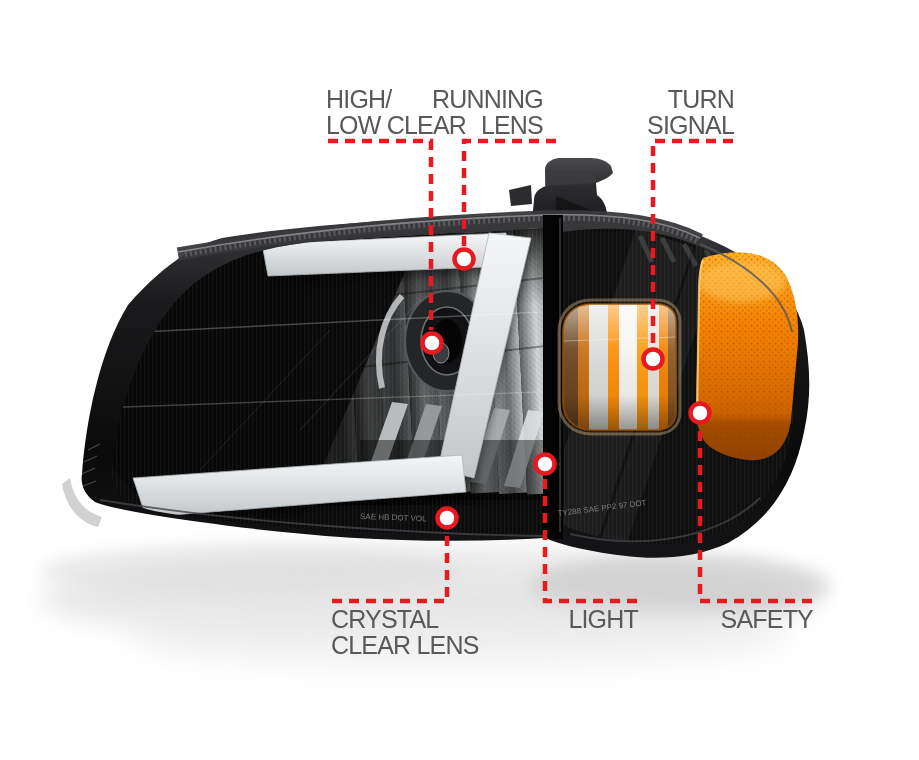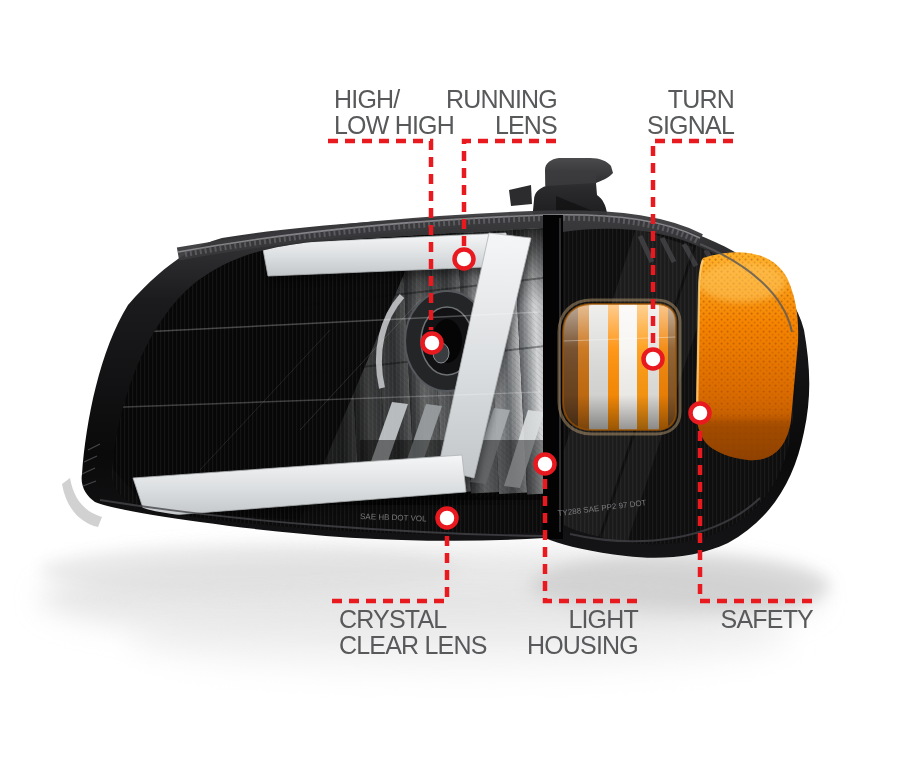--- a/index.html
+++ b/index.html
@@ -1,21 +1,21 @@
 <!DOCTYPE html>
 <html style="--line-color: #e8191f; --text-color: #58595b;"><head>
 <meta charset="utf-8">
 <style>
   html,body{margin:0;padding:0;background:#fff;}
   #stage{position:relative;width:919px;height:760px;background:#fff;overflow:hidden;
          font-family:"Liberation Sans", sans-serif;}
   #artwork{position:absolute;left:0;top:0;}
   .callout-label{position:absolute;color:var(--text-color,#58595b);
       font-size:25px;line-height:26px;letter-spacing:-0.8px;white-space:nowrap;
-      font-weight:400;margin-left:8px;}
+      font-weight:400;}
   .align-left{text-align:left;}
   .align-right{text-align:right;}
   .lead{fill:none;stroke:var(--line-color,#e8191f);stroke-width:4.5;
         stroke-dasharray:10 7;}
   .dot{fill:#ffffff;stroke:var(--line-color,#e8191f);stroke-width:4.5;}
 </style>
 </head>
 <body>
 
 <div id="stage">
@@ -276,34 +276,33 @@
     <circle class="dot" cx="464" cy="259" r="9.5"></circle>
     <circle class="dot" cx="653" cy="359" r="9.5"></circle>
     <circle class="dot" cx="447" cy="518" r="9.5"></circle>
     <circle class="dot" cx="545" cy="464" r="9.5"></circle>
     <circle class="dot" cx="700" cy="413" r="9.5"></circle>
   </g>
 </svg>
 
   <div class="callout-label align-left" style="left:326px;top:86px;">
     <div>HIGH/</div>
-    <div>LOW HIGH</div>
-  </div>
-  <div class="callout-label align-right" style="right:362px;top:86px;">
+    <div>LOW CLEAR</div>
+  </div>
+  <div class="callout-label align-right" style="right:376px;top:86px;">
     <div>RUNNING</div>
     <div>LENS</div>
   </div>
   <div class="callout-label align-left" style="left:331px;top:606px;">
     <div>CRYSTAL</div>
     <div>CLEAR LENS</div>
   </div>
   <div class="callout-label align-right" style="right:185px;top:86px;">
     <div>TURN</div>
     <div>SIGNAL</div>
   </div>
   <div class="callout-label align-right" style="right:281px;top:606px;">
     <div>LIGHT</div>
-    <div>HOUSING</div>
   </div>
   <div class="callout-label align-right" style="right:106px;top:606px;text-align:right;">
     <div>SAFETY</div>
   </div>
 </div>
 
 </body></html>

